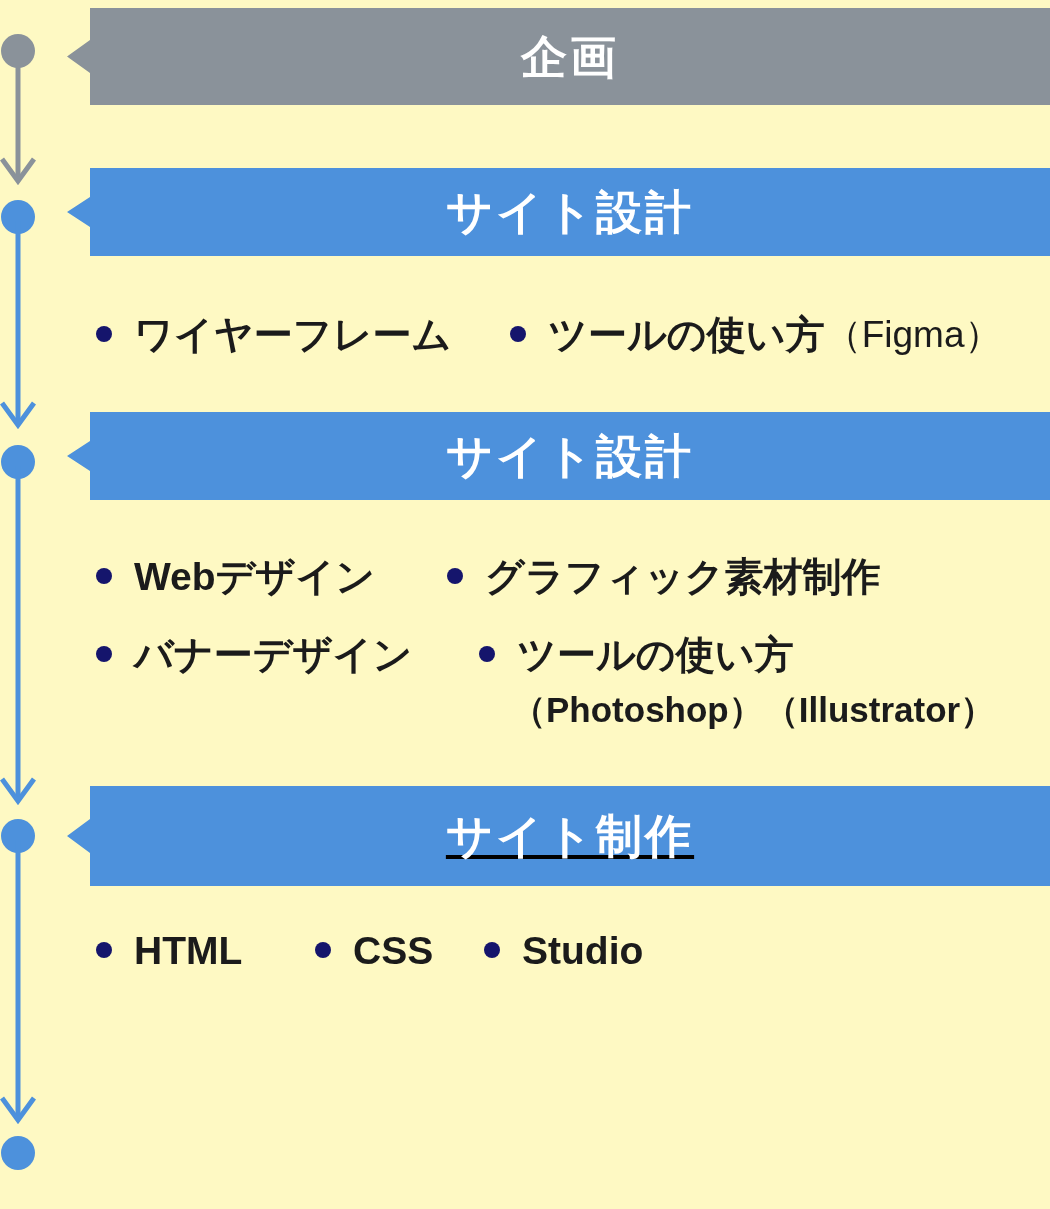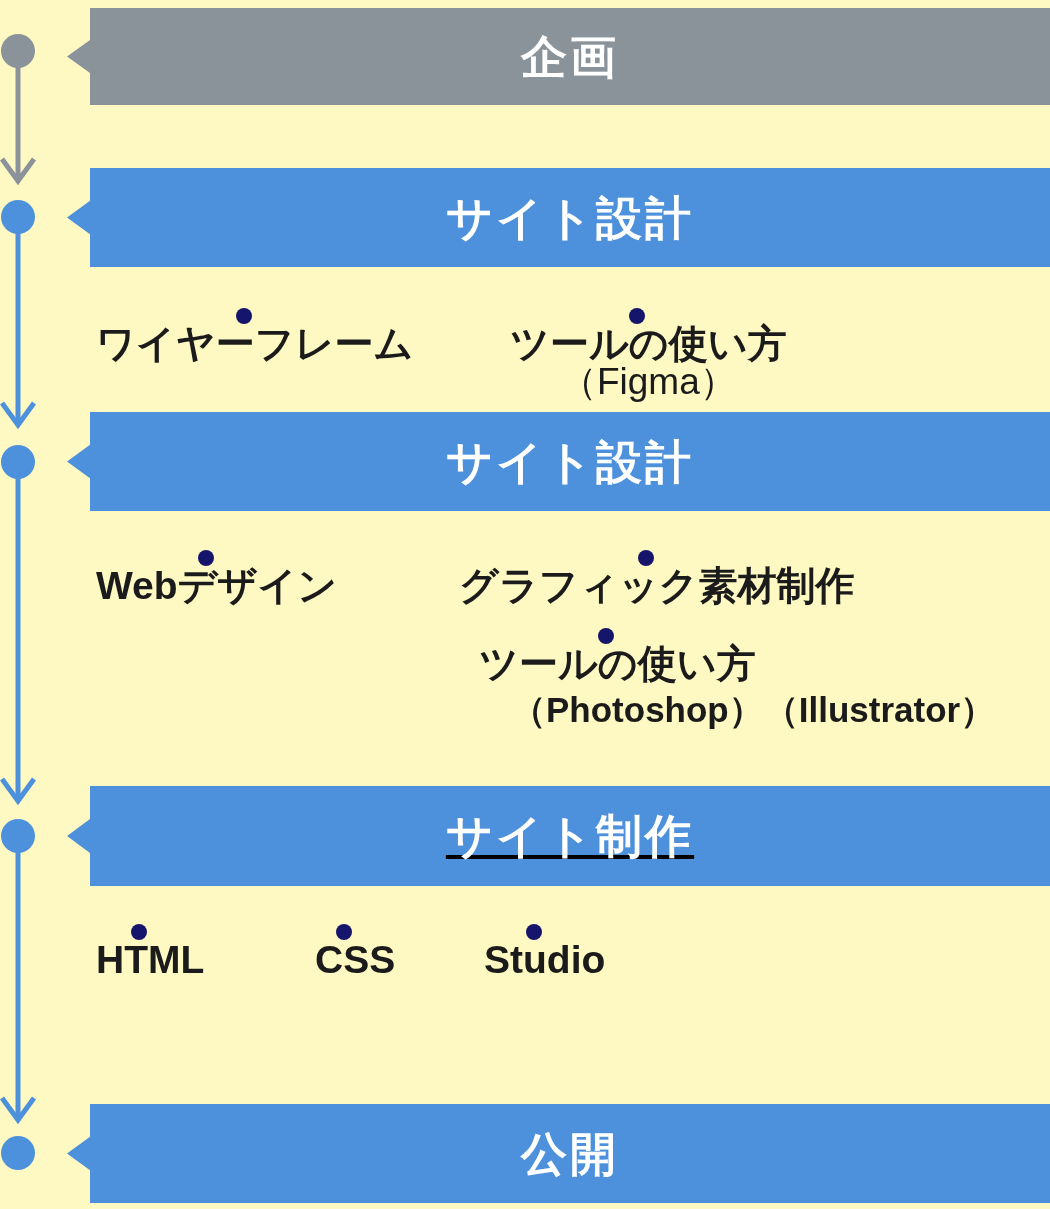--- a/index.html
+++ b/index.html
@@ -17,21 +17,21 @@
     background:#fef9c3;
     overflow:hidden;
     font-family:"Liberation Sans","DejaVu Sans",sans-serif;
   }
 
   
   .banner{
     position:absolute;
     left:67px;
     right:0;
-    height:99px;
+    height:88px;
     display:flex;
     align-items:center;
     justify-content:center;
     padding-left:23px;
     box-sizing:border-box;
     clip-path:polygon(23px 0, 100% 0, 100% 100%, 23px 100%, 23px 67%, 0 50%, 23px 33%);
   }
   .banner.blue{background:var(--blue);}
   .banner.gray{background:var(--gray);}
   .banner-title{
@@ -83,21 +83,20 @@
     left:0;
     right:0;
     height:52px;
   }
   .list-item{
     position:absolute;
     top:0;
     height:52px;
     display:flex;
     align-items:center;
-    flex-direction:column;
   }
   .bullet{
     width:16px;
     height:16px;
     border-radius:50%;
     background:var(--bullet);
     flex:0 0 auto;
     margin-right:22px;
   }
   .item-label{
@@ -113,21 +112,21 @@
     font-weight:400;
     line-height:1;
     white-space:nowrap;
   }
   #row-site-design{top:308px;}
   #row-design-1{top:550px;padding-left:32px;}
   #row-design-2{top:628px;}
   #row-build{top:924px;}
   .pos-a{left:96px;}
   #row-site-design .pos-b{left:510px;}
-  #row-design-1 .pos-b{left:459px;}
+  #row-design-1 .pos-b{left:447px;}
   #row-design-2 .pos-b{left:479px;}
   #row-build .pos-b{left:315px;}
   #row-build .pos-c{left:484px;}
 
   .note-line{
     position:absolute;
     left:511px;
     top:686px;
     height:48px;
     display:flex;
@@ -178,23 +177,20 @@
   </div>
 
   <div class="banner blue" id="banner-design">
     <span class="banner-title">サイト設計</span>
   </div>
 
   <div class="banner blue" id="banner-build">
     <span class="banner-title">サイト制作</span>
   </div>
 
-  <div class="banner blue" id="banner-publish">
-    <span class="banner-title">公開</span>
-  </div>
 
   <div class="list-row" id="row-site-design">
     <div class="list-item pos-a">
       <span class="bullet"></span>
       <span class="item-label">ワイヤーフレーム</span>
     </div>
     <div class="list-item pos-b">
       <span class="bullet"></span>
       <span class="item-label">ツールの使い方</span>
       <span class="item-suffix">（Figma）</span>
@@ -206,20 +202,24 @@
       <span class="bullet"></span>
       <span class="item-label">Webデザイン</span>
     </div>
     <div class="list-item pos-b">
       <span class="bullet"></span>
       <span class="item-label">グラフィック素材制作</span>
     </div>
   </div>
 
   <div class="list-row" id="row-design-2">
+    <div class="list-item pos-a">
+      <span class="bullet"></span>
+      <span class="item-label">バナーデザイン</span>
+    </div>
     <div class="list-item pos-b">
       <span class="bullet"></span>
       <span class="item-label">ツールの使い方</span>
     </div>
   </div>
 
   <div class="note-line">（Photoshop）（Illustrator）</div>
 
   <div class="list-row" id="row-build">
     <div class="list-item pos-a">

